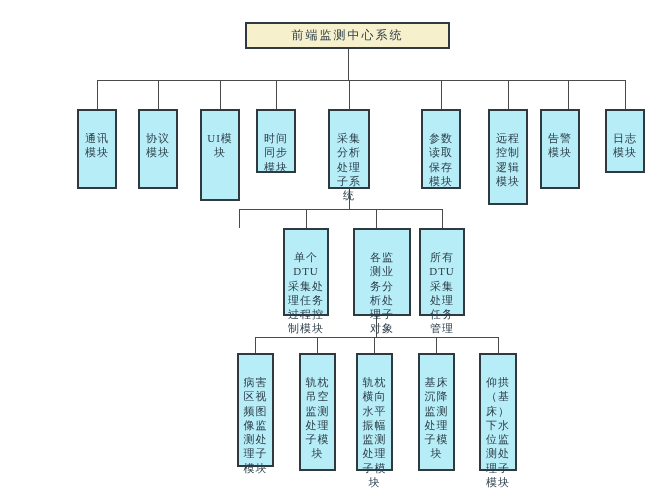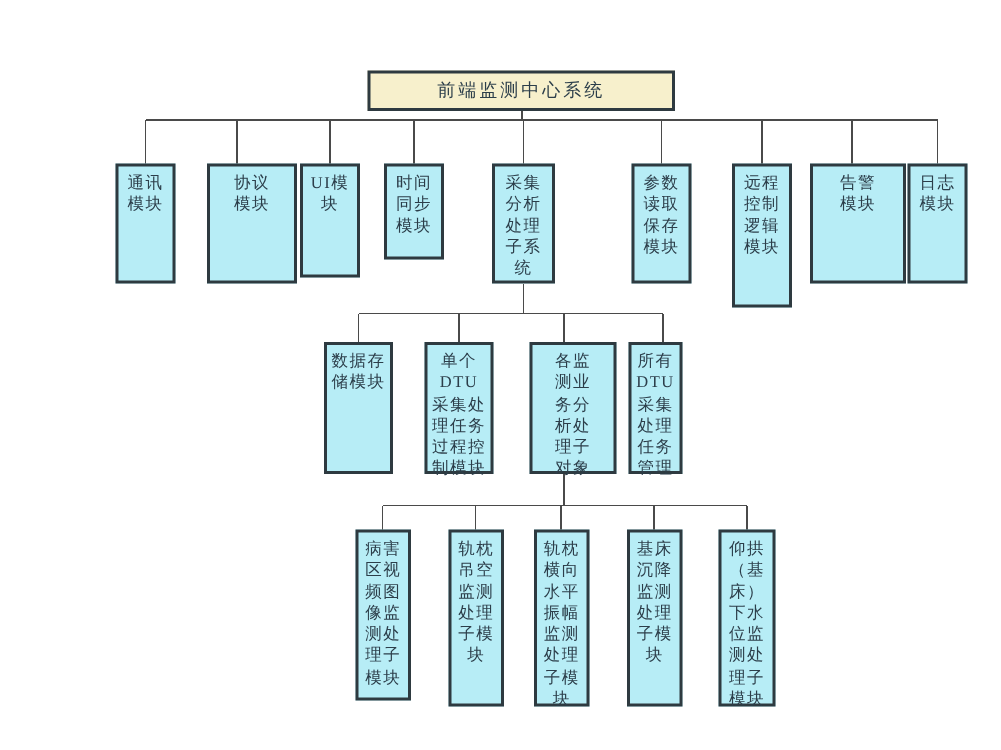--- a/index.html
+++ b/index.html
@@ -24,30 +24,29 @@
   .node{
     position:absolute;
     box-sizing:border-box;
     background:var(--node-fill);
     border:2px solid var(--node-border);
     color:var(--text-color);
     font-size:11px;
     line-height:1.3;
     text-align:center;
     white-space:pre-line;
-    padding-top:4px;
+    padding-top:20px;
     letter-spacing:1px;
   }
   .node.root{
     background:var(--root-fill);
     display:flex;align-items:center;justify-content:center;
     font-size:12px;
     letter-spacing:2px;
     padding-top:0;
-    margin-top:25px;
   }
 </style>
 </head>
 <body>
 
 <div class="stage">
 
   <svg class="wires" width="667" height="500" viewBox="0 0 667 500">
 
     <line x1="348" y1="49" x2="348" y2="80"></line>
@@ -75,60 +74,58 @@
     <line x1="317" y1="337" x2="317" y2="353"></line>
     <line x1="374" y1="337" x2="374" y2="353"></line>
     <line x1="436" y1="337" x2="436" y2="353"></line>
     <line x1="498" y1="337" x2="498" y2="353"></line>
   </svg>
 
   <div class="node root" style="left:245px;top:22px;width:205px;height:27px">前端监测中心系统</div>
 
   <div class="node" style="left:77px;top:109px;width:40px;height:80px">通讯
 模块</div>
-  <div class="node" style="left:138px;top:109px;width:60px;height:80px">协议
+  <div class="node" style="left:138px;top:109px;width:40px;height:80px">协议
 模块</div>
-  <div class="node" style="left:200px;top:109px;width:40px;height:76px">UI模
+  <div class="node" style="left:200px;top:109px;width:40px;height:92px">UI模
 块</div>
   <div class="node" style="left:256px;top:109px;width:40px;height:64px">时间
 同步
 模块</div>
   <div class="node" style="left:328px;top:109px;width:42px;height:80px">采集
 分析
 处理
 子系
 统</div>
   <div class="node" style="left:421px;top:109px;width:40px;height:80px">参数
 读取
 保存
 模块</div>
   <div class="node" style="left:488px;top:109px;width:40px;height:96px">远程
 控制
 逻辑
 模块</div>
-  <div class="node" style="left:540px;top:109px;width:64px;height:80px">告警
+  <div class="node" style="left:540px;top:109px;width:40px;height:80px">告警
 模块</div>
-  <div class="node" style="left:605px;top:109px;width:40px;height:80px">日志
+  <div class="node" style="left:605px;top:109px;width:40px;height:64px">日志
 模块</div>
 
-  <div class="node" style="left:216px;top:228px;width:46px;height:88px">数据存
-储模块</div>
   <div class="node" style="left:283px;top:228px;width:46px;height:88px">单个
 DTU
 采集处
 理任务
 过程控
 制模块</div>
   <div class="node" style="left:353px;top:228px;width:58px;height:88px">各监
 测业
 务分
 析处
 理子
 对象</div>
-  <div class="node" style="left:419px;top:228px;width:36px;height:88px">所有
+  <div class="node" style="left:419px;top:228px;width:46px;height:88px">所有
 DTU
 采集
 处理
 任务
 管理</div>
 
   <div class="node" style="left:237px;top:353px;width:37px;height:114px">病害
 区视
 频图
 像监

